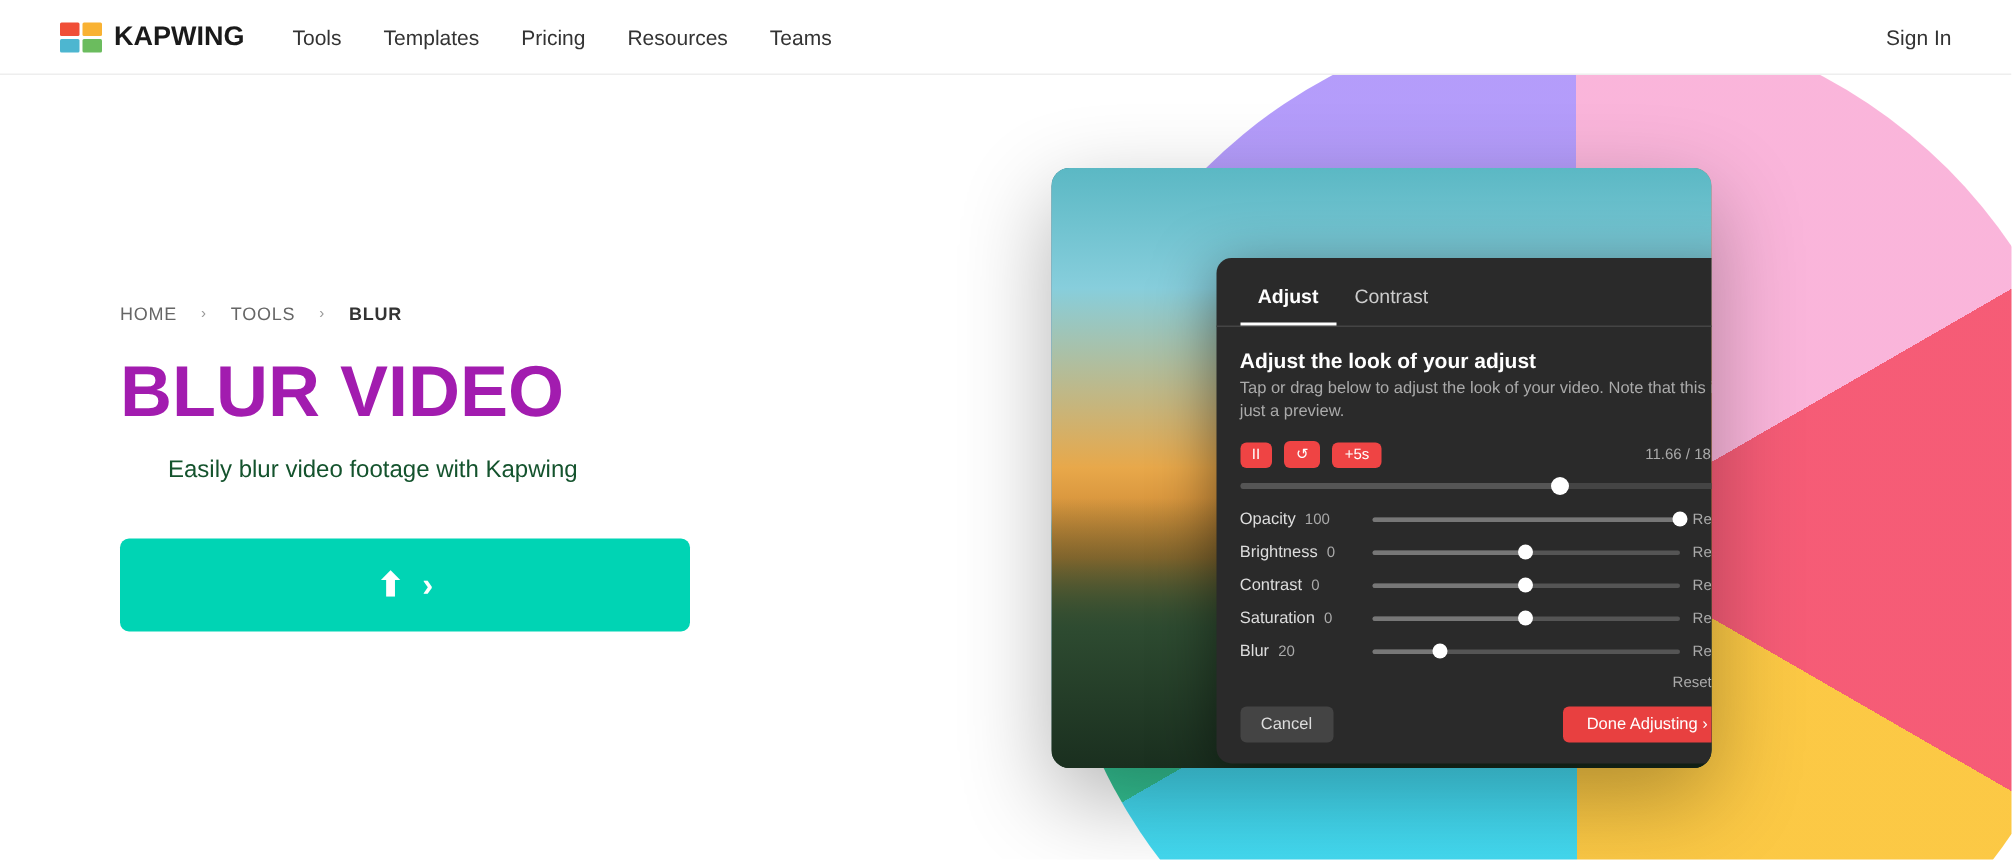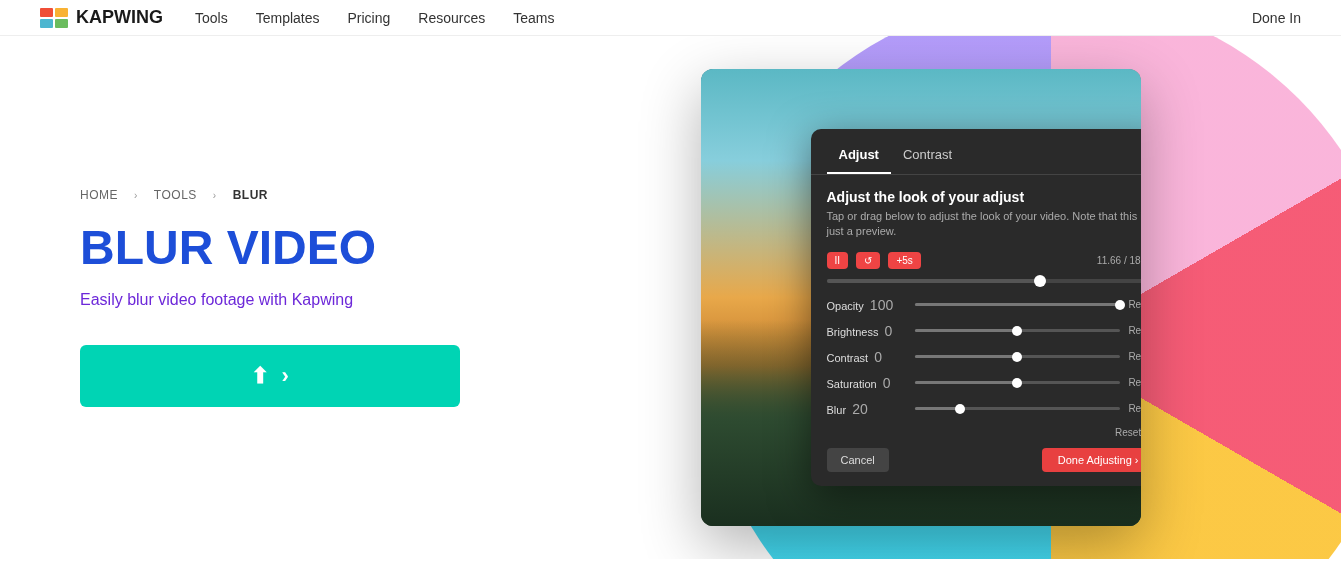--- a/index.html
+++ b/index.html
@@ -4,21 +4,21 @@
   <style>
     * { margin: 0; padding: 0; box-sizing: border-box; }
     body { font-family: -apple-system, BlinkMacSystemFont, 'Segoe UI', sans-serif; background: #fff; overflow-x: hidden; }
 
     
     .header {
       display: flex;
       align-items: center;
       justify-content: space-between;
       padding: 0 40px;
-      height: 36px;
+      height: 50px;
       border-bottom: 1px solid #eee;
       background: #fff;
       position: relative;
       z-index: 10;
     }
     .header-left { display: flex; align-items: center; gap: 32px; }
     .logo { display: flex; align-items: center; gap: 8px; font-weight: 700; font-size: 18px; color: #1a1a1a; }
     .logo-icon {
       width: 28px; height: 20px;
       display: grid; grid-template-columns: 1fr 1fr; gap: 2px;
@@ -77,28 +77,29 @@
       margin-bottom: 20px;
       text-transform: uppercase;
       letter-spacing: 0.5px;
     }
     .breadcrumb span { color: #666; }
     .breadcrumb .sep { color: #999; font-size: 10px; }
     .breadcrumb .current { font-weight: 700; color: #333; }
     .page-title {
       font-size: 48px;
       font-weight: 900;
-      color: #1d4ed8;
+      color: #a21caf;
       margin-bottom: 16px;
       line-height: 1.1;
     }
     .subtitle {
       font-size: 16px;
-      color: #6d28d9;
+      color: #14532d;
       margin-bottom: 36px;
+      margin-left: 32px;
     }
     .cta-button {
       display: inline-flex;
       align-items: center;
       gap: 12px;
       background: #00d4b4;
       color: #fff;
       border: none;
       border-radius: 6px;
       padding: 18px 36px;
@@ -118,21 +119,21 @@
       align-items: center;
       position: relative;
       z-index: 5;
       height: 500px;
     }
 
     
     .video-card {
       position: relative;
       width: 440px;
-      height: 457px;
+      height: 400px;
       border-radius: 12px;
       overflow: hidden;
       box-shadow: 0 20px 60px rgba(0,0,0,0.3);
       background: linear-gradient(135deg, #1a6b7a 0%, #2980b9 30%, #e67e22 70%, #1a3a2a 100%);
     }
 
     
     .video-bg {
       width: 100%;
       height: 100%;
@@ -237,21 +238,21 @@
       border-radius: 50%;
     }
 
     
     .slider-row {
       display: flex;
       align-items: center;
       margin-bottom: 10px;
     }
     .slider-label { color: #ddd; font-size: 11px; width: 80px; flex-shrink: 0; }
-    .slider-label span { color: #aaa; font-size: 14px; margin-left: 3px; }
+    .slider-label span { color: #aaa; font-size: 10px; margin-left: 3px; }
     .slider-track {
       flex: 1;
       height: 3px;
       background: #555;
       border-radius: 2px;
       position: relative;
       margin: 0 8px;
     }
     .slider-fill-opacity { width: 100%; height: 100%; background: #777; border-radius: 2px; }
     .slider-fill-brightness { width: 50%; height: 100%; background: #777; border-radius: 2px; }
@@ -325,21 +326,21 @@
       <span>KAPWING</span>
     </div>
     <nav class="nav">
       <a>Tools</a>
       <a>Templates</a>
       <a>Pricing</a>
       <a>Resources</a>
       <a>Teams</a>
     </nav>
   </div>
-  <span class="sign-in">Done In</span>
+  <span class="sign-in">Sign In</span>
 </header>
 
 <main class="main">
   <div class="bg-circle"></div>
 
   <div class="left-content">
     <div class="breadcrumb">
       <span>HOME</span>
       <span class="sep">›</span>
       <span>TOOLS</span>

